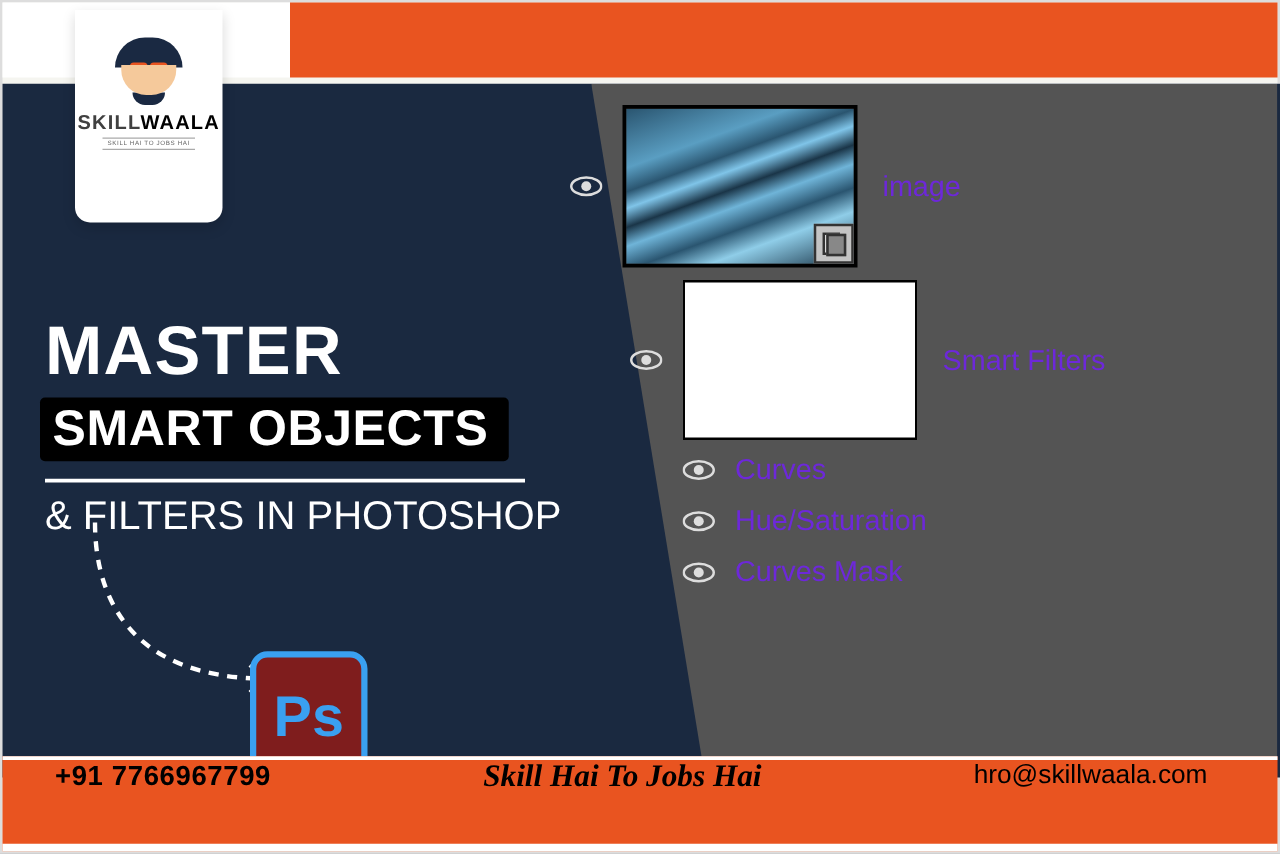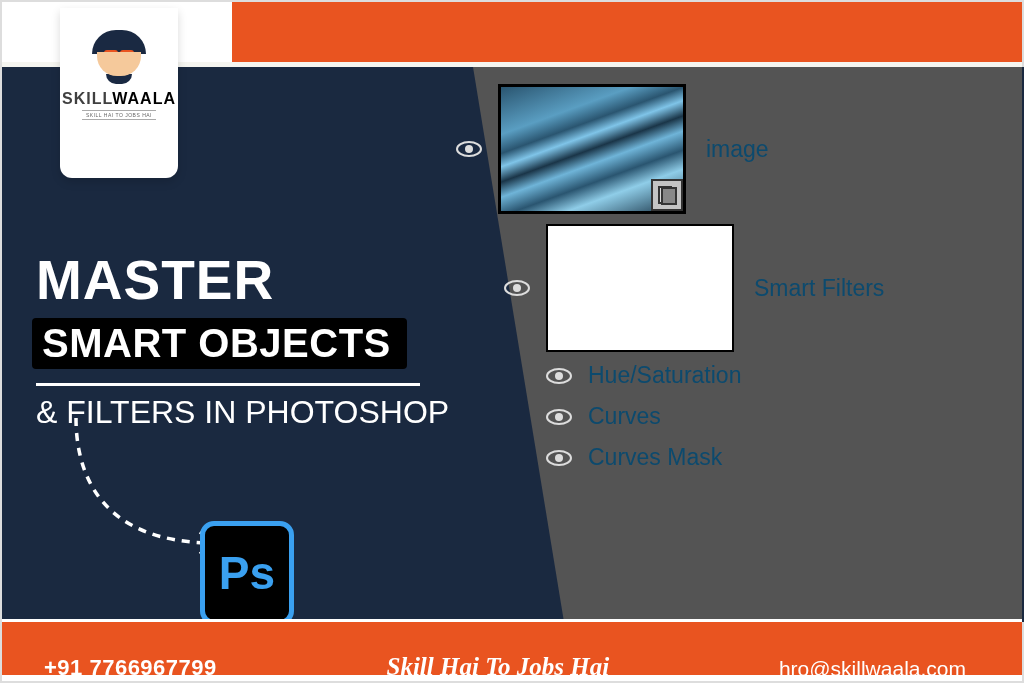--- a/index.html
+++ b/index.html
@@ -27,36 +27,36 @@
 
 .headline { position: absolute; top: 246px; left: 34px; z-index: 5; color: #fff; }
 .headline .l1 { font-size: 55px; font-weight: 900; letter-spacing: 1px; margin-bottom: 6px; }
 .headline .l2wrap { display: inline-block; background: #000000; padding: 3px 16px 3px 10px; border-radius: 4px; margin-left: -4px; margin-bottom: 8px; }
 .headline .l2 { font-size: 40px; font-weight: 900; color: #fff; letter-spacing: 0.5px; }
 .headline .line { width: 384px; border-top: 3px solid #fff; margin-top: 6px; margin-bottom: 8px; }
 .headline .l3 { font-size: 32px; font-weight: 500; letter-spacing: 0px; }
 
 .arrow { position: absolute; top: 408px; left: 62px; z-index: 5; }
 
-.ps-icon { position: absolute; top: 519px; left: 198px; width: 94px; height: 104px; background: #000000; border: 5px solid #3aa0f0; border-radius: 14px; display: flex; align-items: center; justify-content: center; z-index: 5; }
+.ps-icon { position: absolute; top: 519px; left: 198px; width: 94px; height: 104px; background: #7f1d1d; border: 5px solid #3aa0f0; border-radius: 14px; display: flex; align-items: center; justify-content: center; z-index: 5; }
 .ps-icon span { color: #3aa0f0; font-size: 46px; font-weight: 900; font-family: Arial; }
 
-.layers { position: absolute; top: 82px; left: 454px; z-index: 5; color: #0c4a6e; font-size: 23px; }
+.layers { position: absolute; top: 82px; left: 454px; z-index: 5; color: #6d28d9; font-size: 23px; }
 .layer-row { display: flex; align-items: center; margin-bottom: 10px; }
 .layer-row.indent { margin-left: 48px; text-align: center; }
 .layer-row.indent2 { margin-left: 90px; margin-bottom: 14px; margin-top: 2px; }
 .eye { width: 26px; height: 18px; margin-right: 16px; flex-shrink: 0; }
 .thumb { width: 188px; height: 130px; border: 3px solid #000; margin-right: 20px; position: relative; background: linear-gradient(160deg, #2a5570 0%, #5a9ec2 25%, #2a5570 35%, #7fc4e8 42%, #1a3548 50%, #6fb4d8 58%, #2a5570 68%, #8fcde8 78%, #1a3548 100%); }
 .thumb .so-badge { position: absolute; bottom: 0; right: 0; width: 32px; height: 32px; background: #c4c4c4; border: 2px solid #333; }
 .thumb .so-badge::before { content: ''; position: absolute; top: 5px; left: 5px; width: 10px; height: 14px; border: 2px solid #333; background: #ddd; }
 .thumb .so-badge::after { content: ''; position: absolute; bottom: 4px; right: 4px; width: 12px; height: 14px; border: 2px solid #333; background: #888; }
 .thumb-white { width: 188px; height: 128px; border: 2px solid #000; margin-right: 20px; background: #fff; }
 .filter-label { font-size: 23px; }
 
-.footer { position: absolute; bottom: 0; left: 0; right: 0; height: 62px; background: #e95420; border-top: 3px solid #fff; display: flex; align-items: flex-end; justify-content: space-between; padding: 0 56px 0 42px; z-index: 20; color: #ffffff; }
+.footer { position: absolute; bottom: 0; left: 0; right: 0; height: 76px; background: #e95420; border-top: 3px solid #fff; display: flex; align-items: flex-start; justify-content: space-between; padding: 0 56px 0 42px; z-index: 20; color: #000000; }
 .footer .phone { font-size: 22px; font-weight: 900; letter-spacing: 0.5px; }
 .footer .tag { font-size: 25px; font-style: italic; font-family: Georgia, serif; font-weight: 600; }
 .footer .email { font-size: 21px; font-weight: 400; }
 
 .bottom-white { position: absolute; bottom: 0; left: 0; right: 0; height: 6px; background: #fff; z-index: 21; }
 </style>
 </head>
 <body>
 
 <div class="container">
@@ -121,29 +121,29 @@
         </svg>
       <div class="thumb-white"></div>
       <span class="filter-label">Smart Filters</span>
     </div>
 
     <div class="layer-row indent2">
       <svg class="eye" viewBox="0 0 26 18">
           <ellipse cx="13" cy="9" rx="12" ry="7" fill="none" stroke="#ddd" stroke-width="2"></ellipse>
           <circle cx="13" cy="9" r="4" fill="#ddd"></circle>
         </svg>
-      <span class="filter-label">Hue/Saturation</span>
+      <span class="filter-label">Curves</span>
     </div>
 
     <div class="layer-row indent2">
       <svg class="eye" viewBox="0 0 26 18">
           <ellipse cx="13" cy="9" rx="12" ry="7" fill="none" stroke="#ddd" stroke-width="2"></ellipse>
           <circle cx="13" cy="9" r="4" fill="#ddd"></circle>
         </svg>
-      <span class="filter-label">Curves</span>
+      <span class="filter-label">Hue/Saturation</span>
     </div>
 
     <div class="layer-row indent2">
       <svg class="eye" viewBox="0 0 26 18">
           <ellipse cx="13" cy="9" rx="12" ry="7" fill="none" stroke="#ddd" stroke-width="2"></ellipse>
           <circle cx="13" cy="9" r="4" fill="#ddd"></circle>
         </svg>
       <span class="filter-label">Curves Mask</span>
     </div>
 

